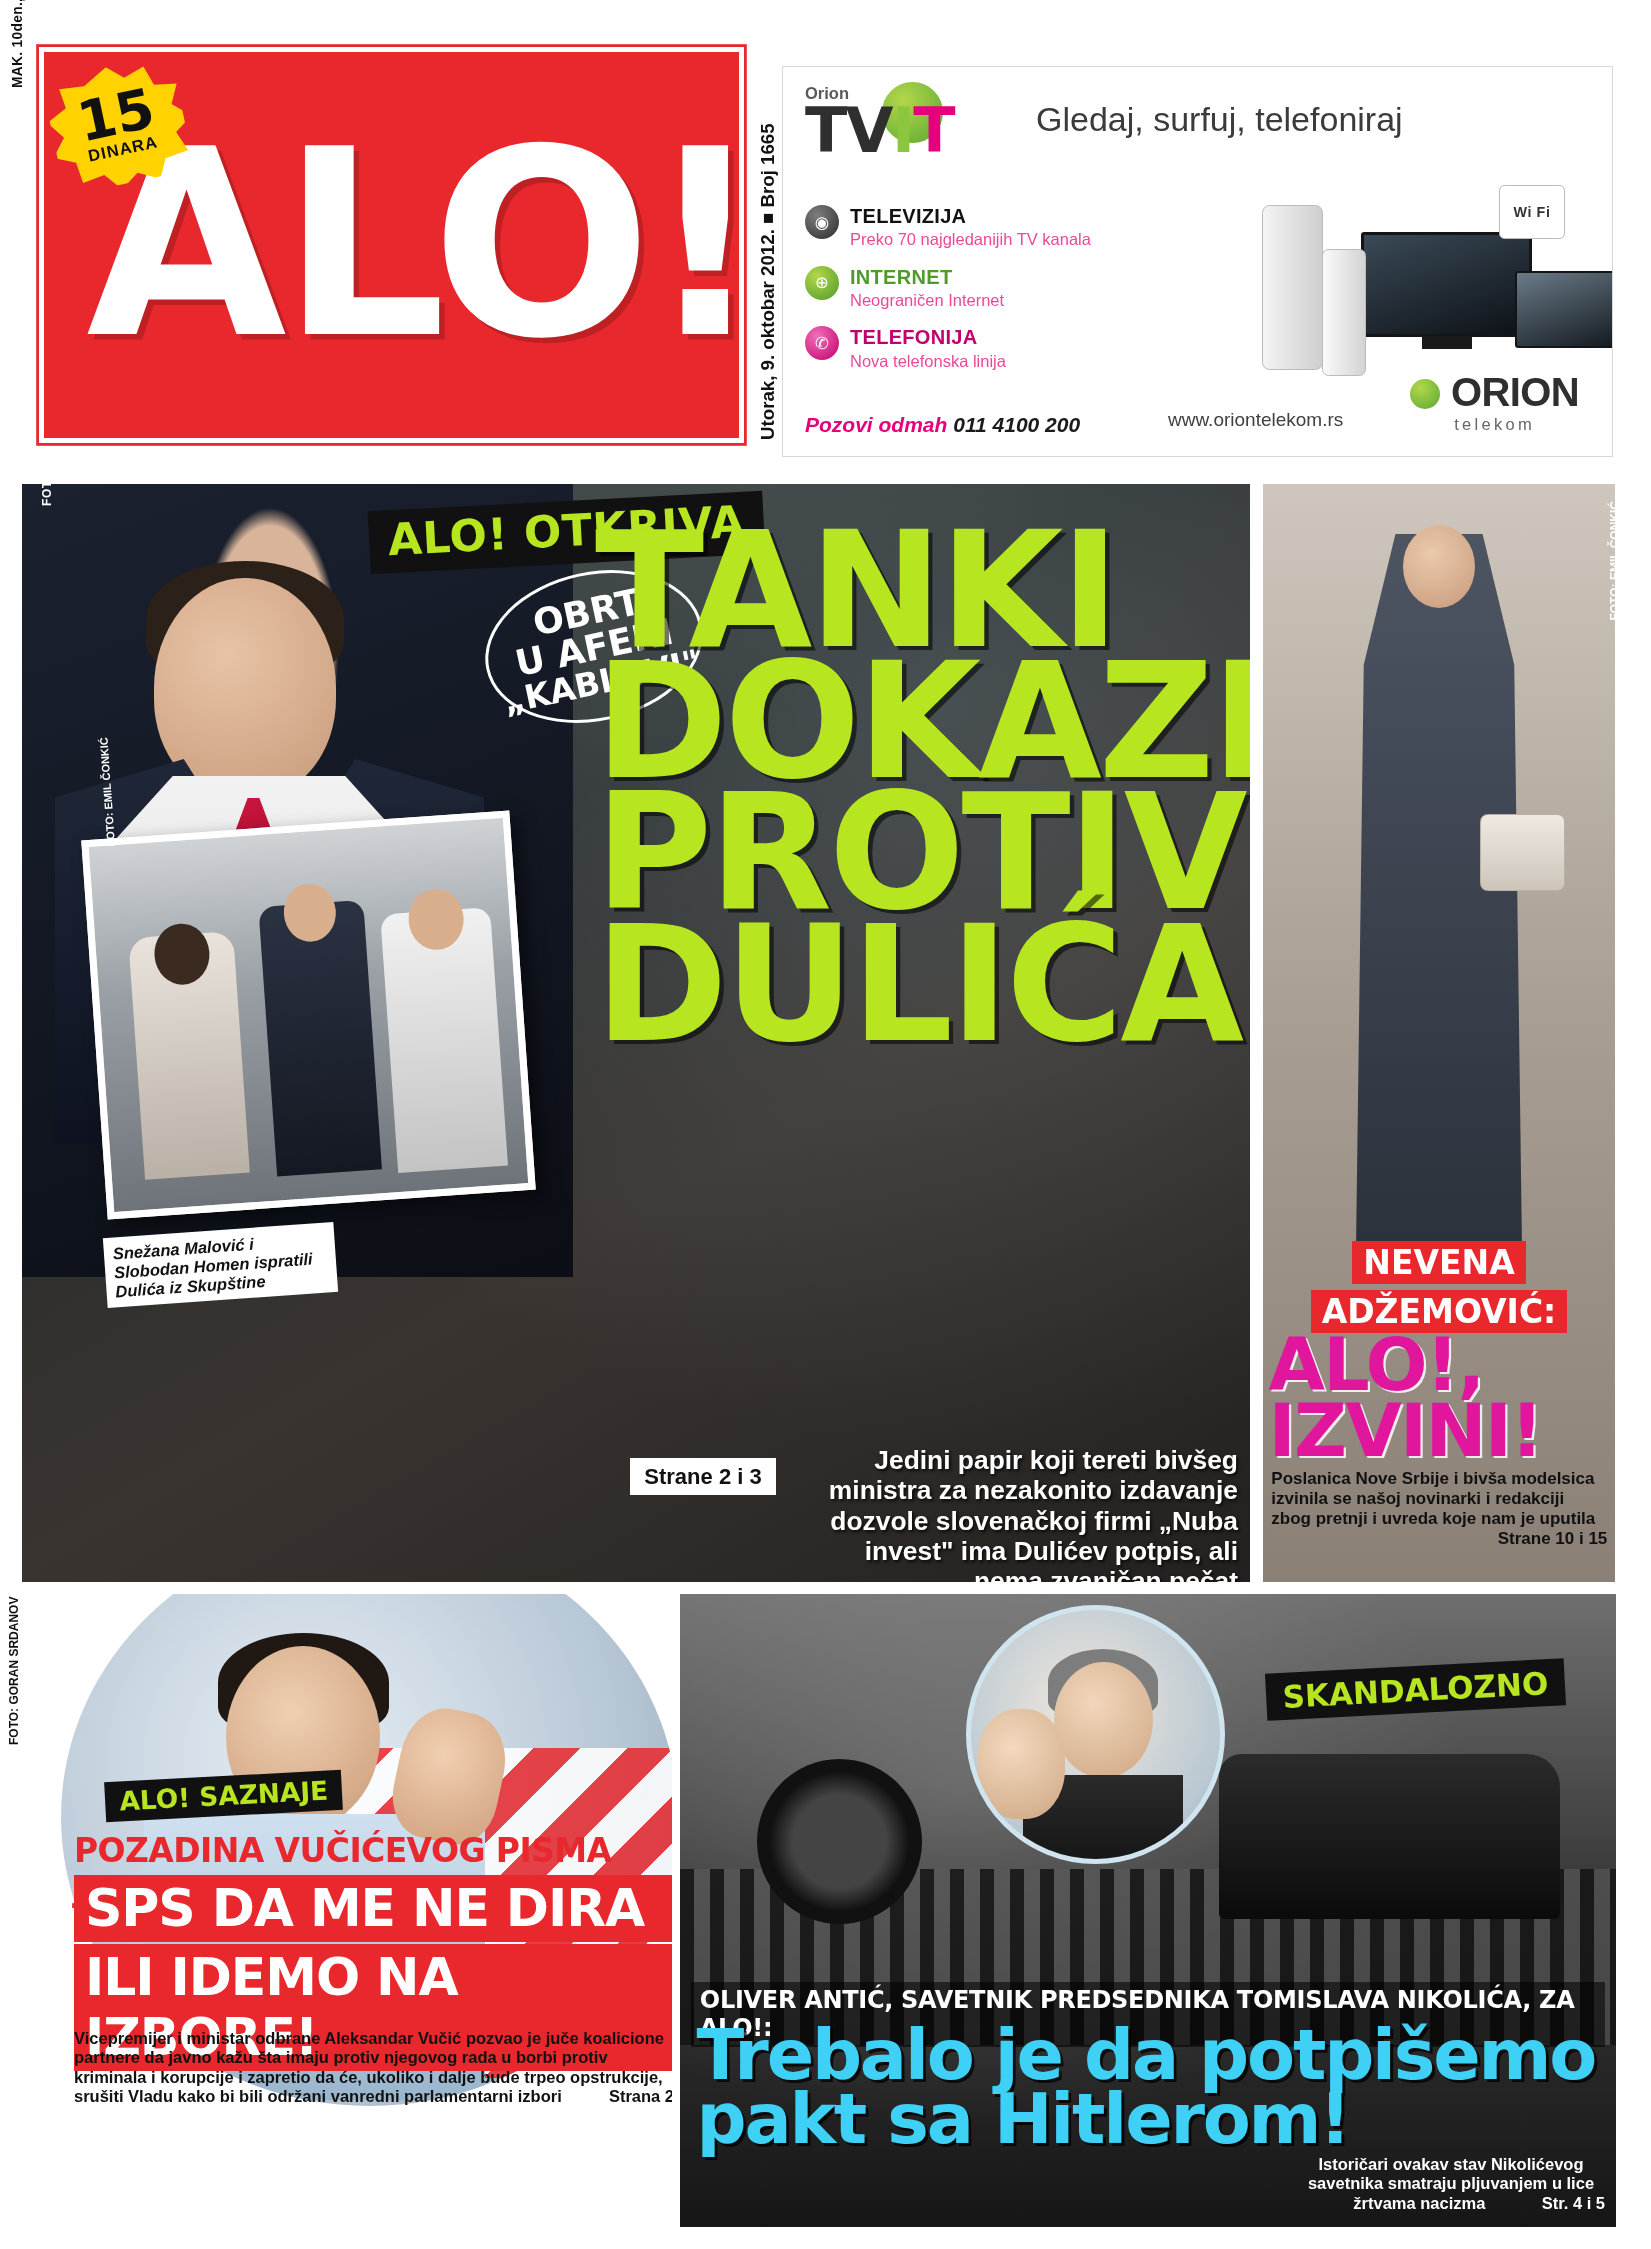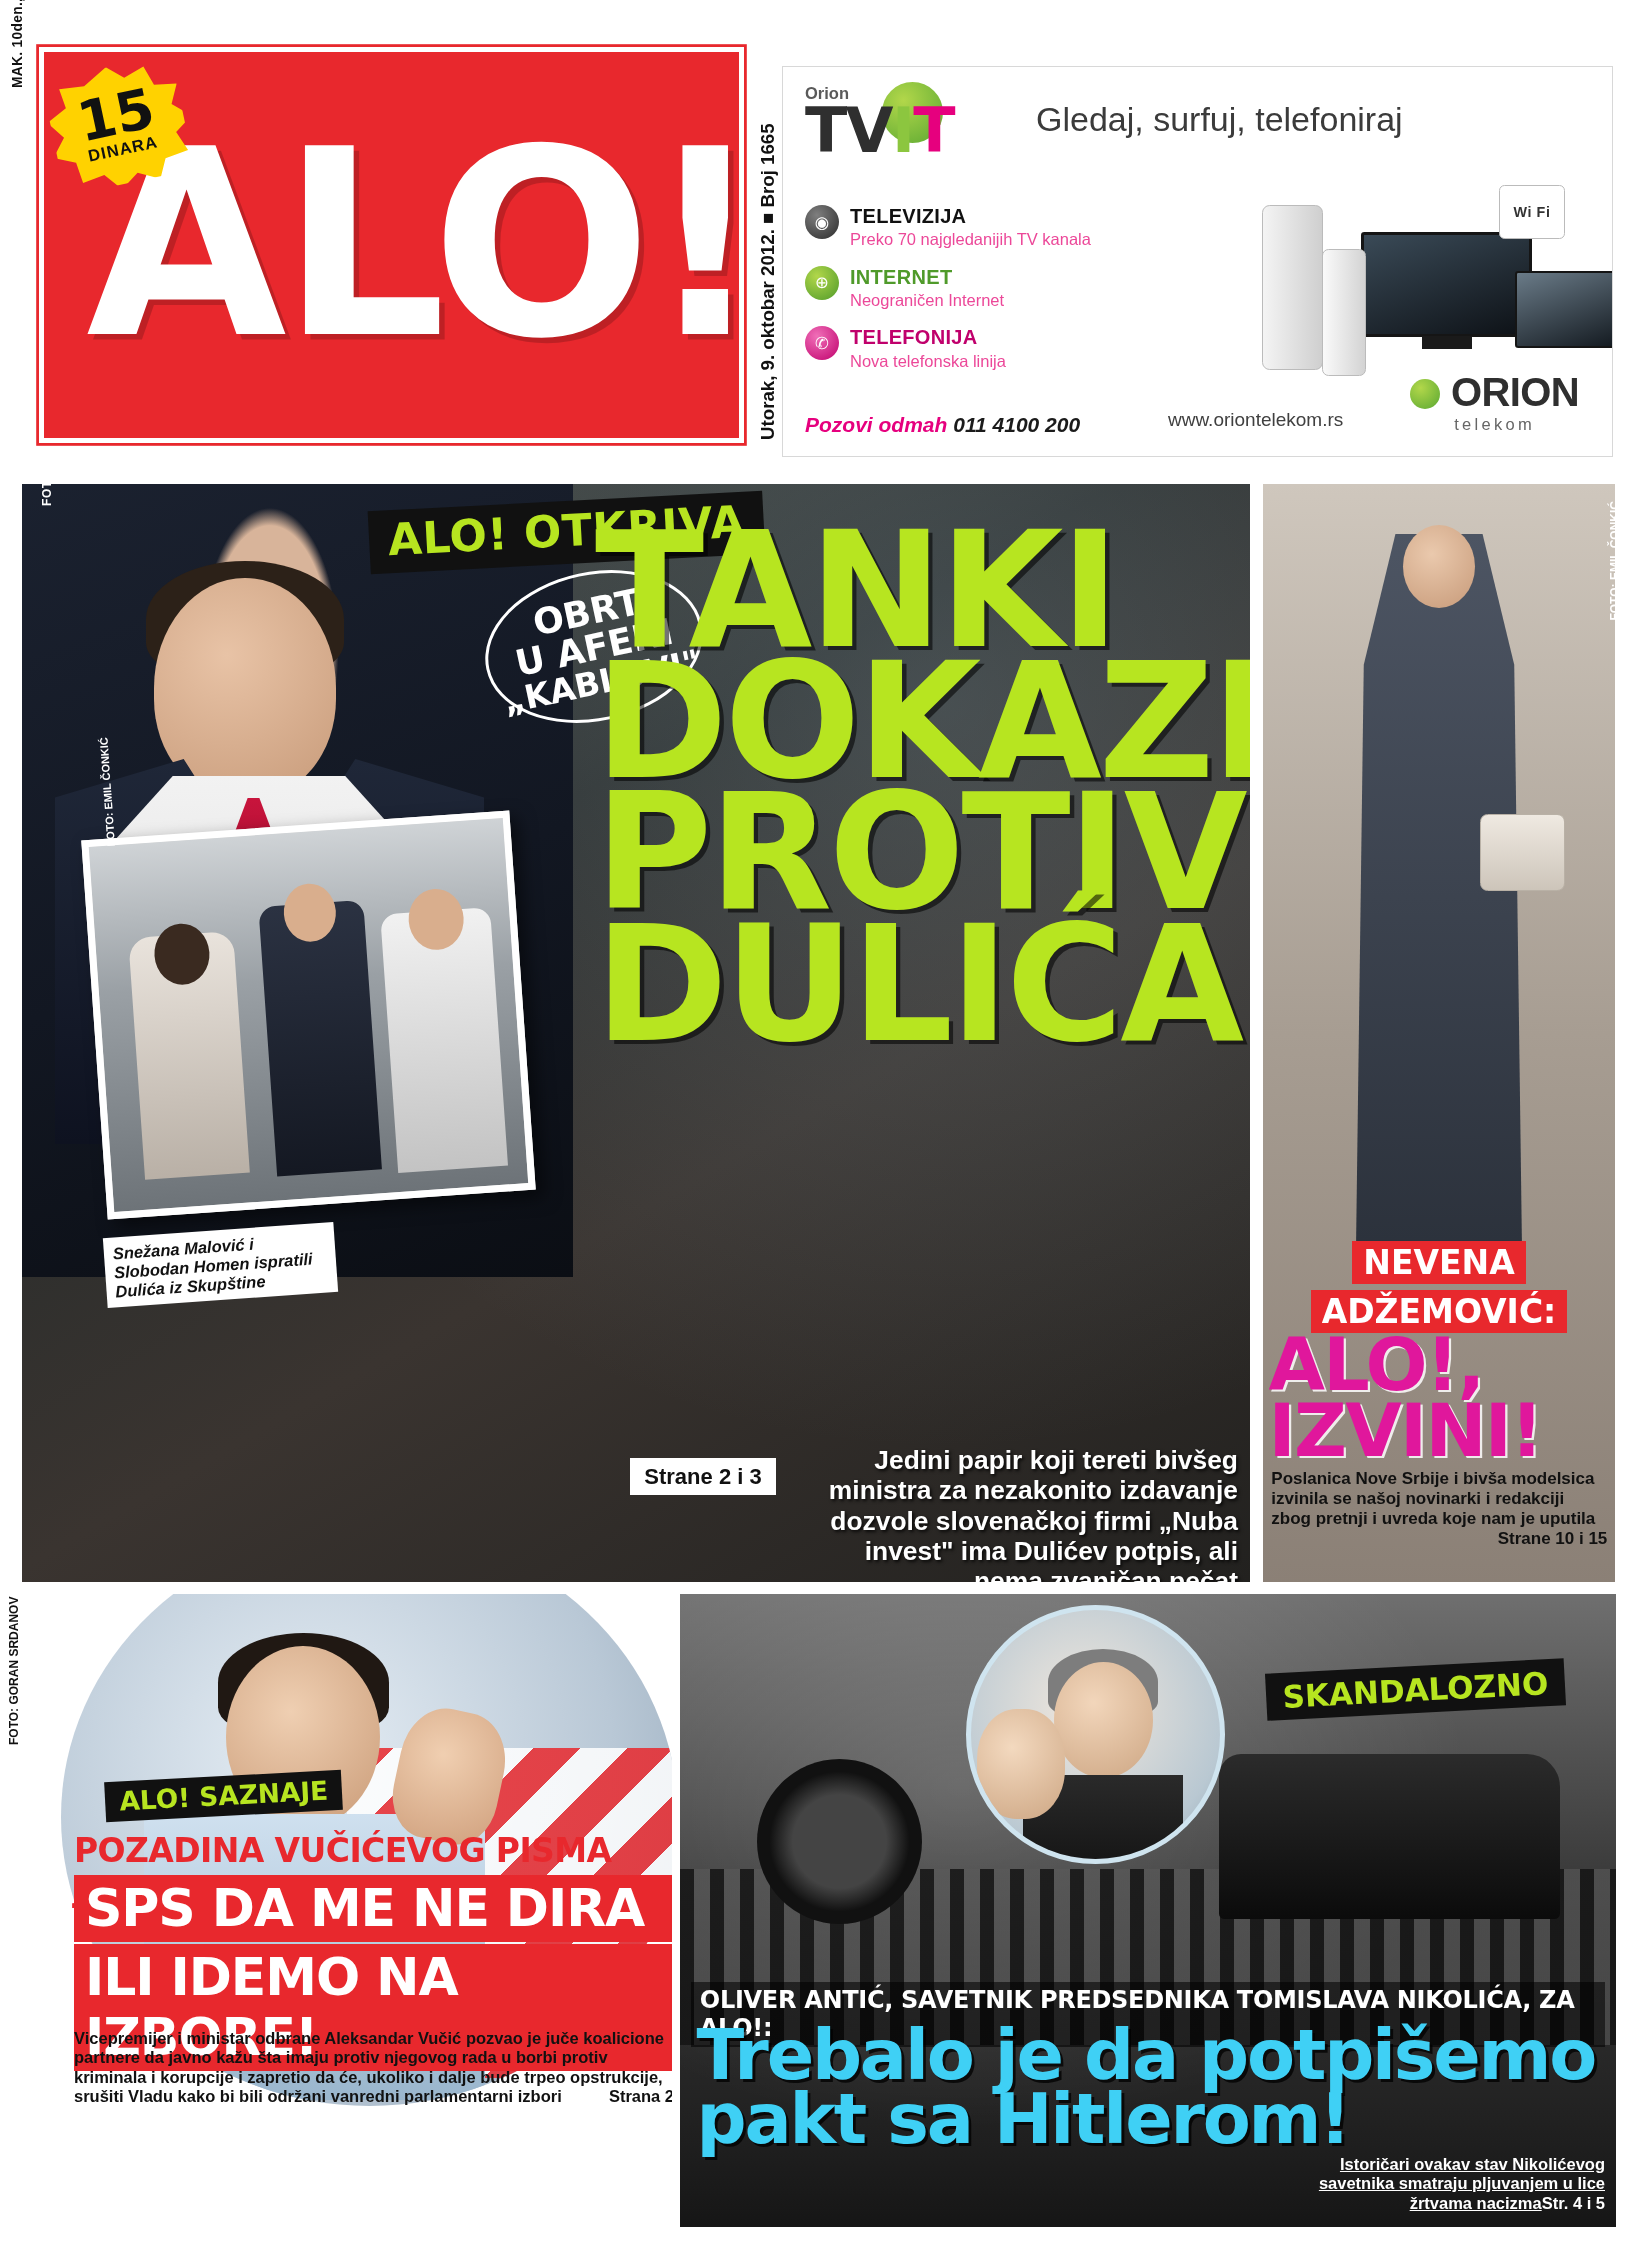--- a/index.html
+++ b/index.html
@@ -351,21 +351,21 @@
     padding: 4.4px 8.8px; font-family: "DejaVu Sans", sans-serif; letter-spacing: -0.3px;
   }
   .br-title {
     position: absolute; left: 16.5px; top: 429px; width: 903px;
     color: #3fd0f5; font-size: 70px; font-weight: 900; line-height: 0.92;
     font-family: "DejaVu Sans", sans-serif; letter-spacing: -2.2px;
     text-shadow: 2.8px 2.8px 0 rgba(0,0,0,0.75);
   }
   .br-body {
     position: absolute; right: 11px; bottom: 13.8px; width: 308px;
-    color: #fff; font-size: 16.5px; font-weight: 700; line-height: 1.18; text-align: right; text-decoration: underline;
+    color: #fff; font-size: 16.5px; font-weight: 700; line-height: 1.18; text-align: center;
   }
   .br-body .pages { float: right; font-weight: 900; }
   .goran-rail {
     position: absolute; left: 6.6px; top: 1745px;
     transform: rotate(-90deg); transform-origin: left top;
     font-size: 12px; font-weight: 700; color: #111; white-space: nowrap;
   }
 </style>
 </head>
 <body>

